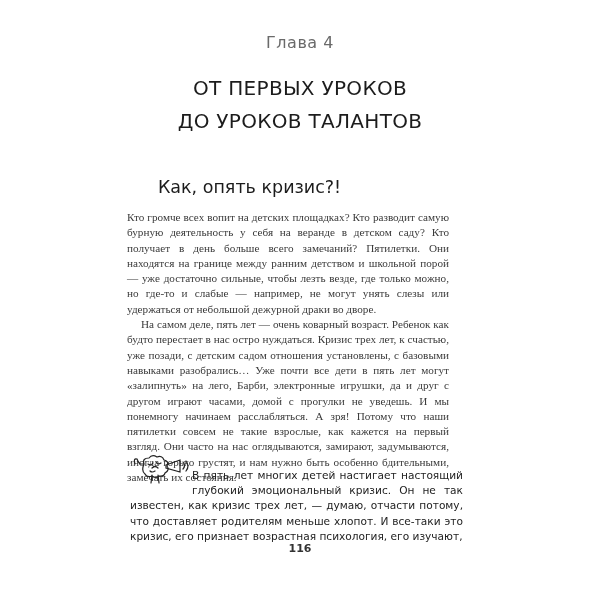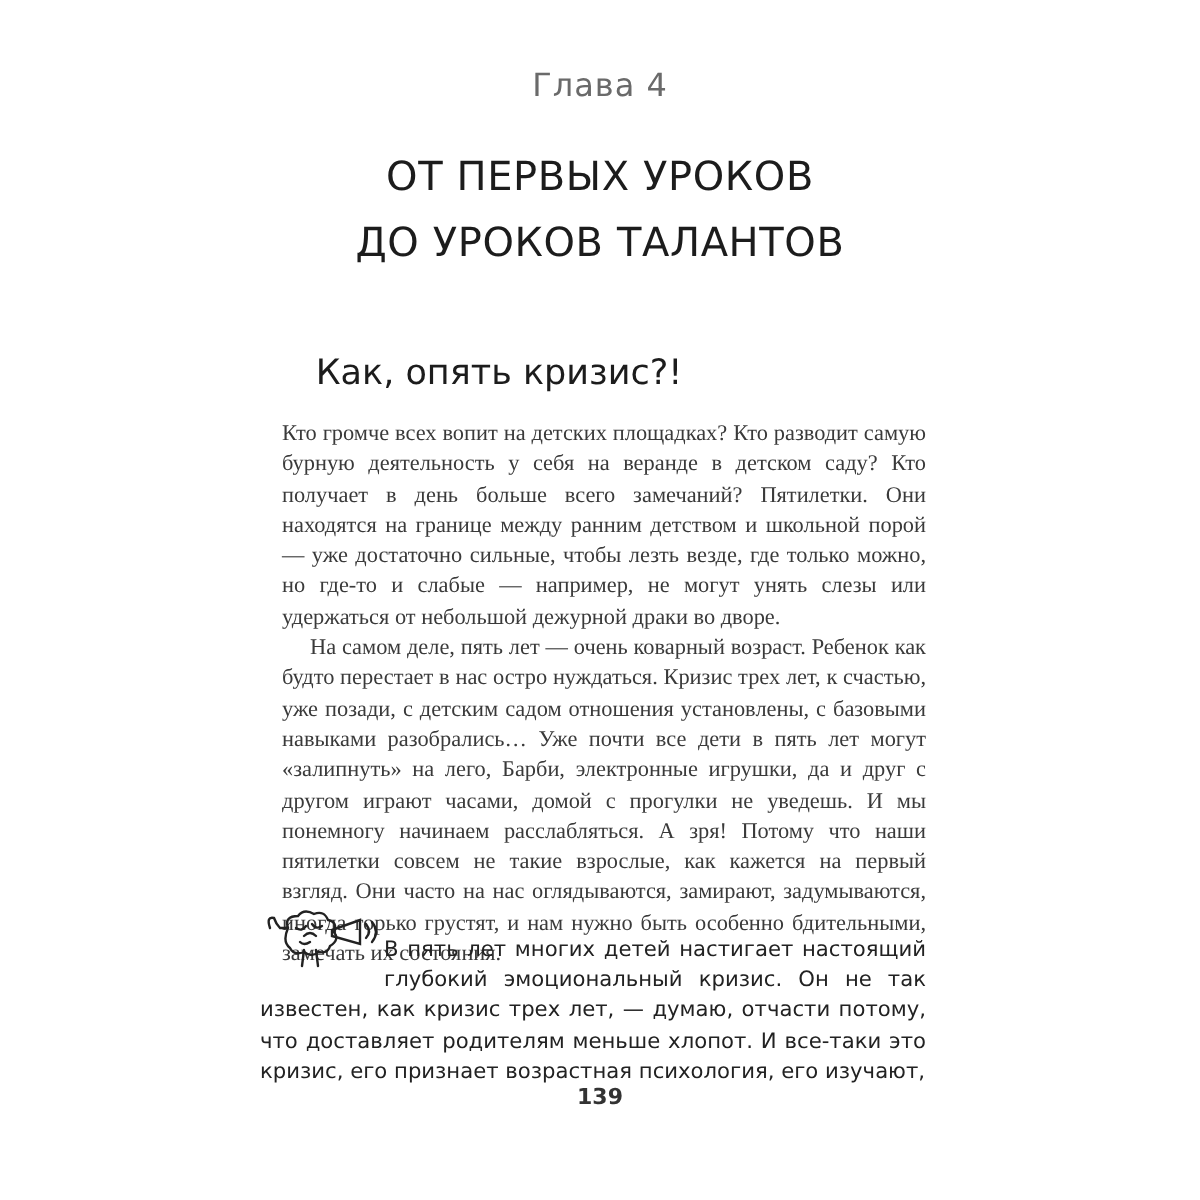--- a/index.html
+++ b/index.html
@@ -25,21 +25,21 @@
     font-size: 20px; line-height: 33px; color: #1c1c1c;
     letter-spacing: 0.3px;
   }
   .section-title {
     position: absolute; top: 177px; left: 0; width: 499px;
     text-align: center;
     font-family: "DejaVu Sans", sans-serif;
     font-size: 17.5px; color: #1c1c1c;
   }
   .body-text {
-    position: absolute; top: 210px; left: 141px; width: 322px;
+    position: absolute; top: 210px; left: 127px; width: 322px;
     font-size: 11.2px; line-height: 15.3px; color: #3a3a3a;
     text-align: justify;
   }
   .body-text p { margin: 0; }
   .body-text p.indent { text-indent: 14px; }
   .callout {
     position: absolute; top: 452px; left: 130px; width: 340px; height: 80px;
   }
   .brain-icon {
     position: absolute; left: 2px; top: 2px; width: 60px; height: 34px;
@@ -88,15 +88,15 @@
         <path d="M3 10 q-2 -6 2 -5 q1 3 3 5 l3 0"></path>
         <path d="M12 10 q-2 -6 5 -6 q3 -4 8 -1 q5 -2 7 3 q5 1 3 6 q3 4 -2 7 q-1 4 -6 3 q-3 3 -7 0 q-5 2 -7 -2 q-4 -3 -1 -10 z"></path>
         <path d="M16 10 q3 2 5 -1 M20 14 q3 -3 6 0 M24 8 q2 3 5 1 M18 17 q2 2 5 0"></path>
         <path d="M20 21 l-1 8 M26 21 l1 8"></path>
         <path d="M34 11 l14 -5 l0 12 l-14 -4 z"></path>
         <path d="M51 8 q3 4 0 7 M54 7 q4 5 0 10"></path>
       </g>
     </svg>
   </div>
 
-  <div class="page-number">139</div>
+  <div class="page-number">116</div>
 
 </div>
 
 </body></html>

